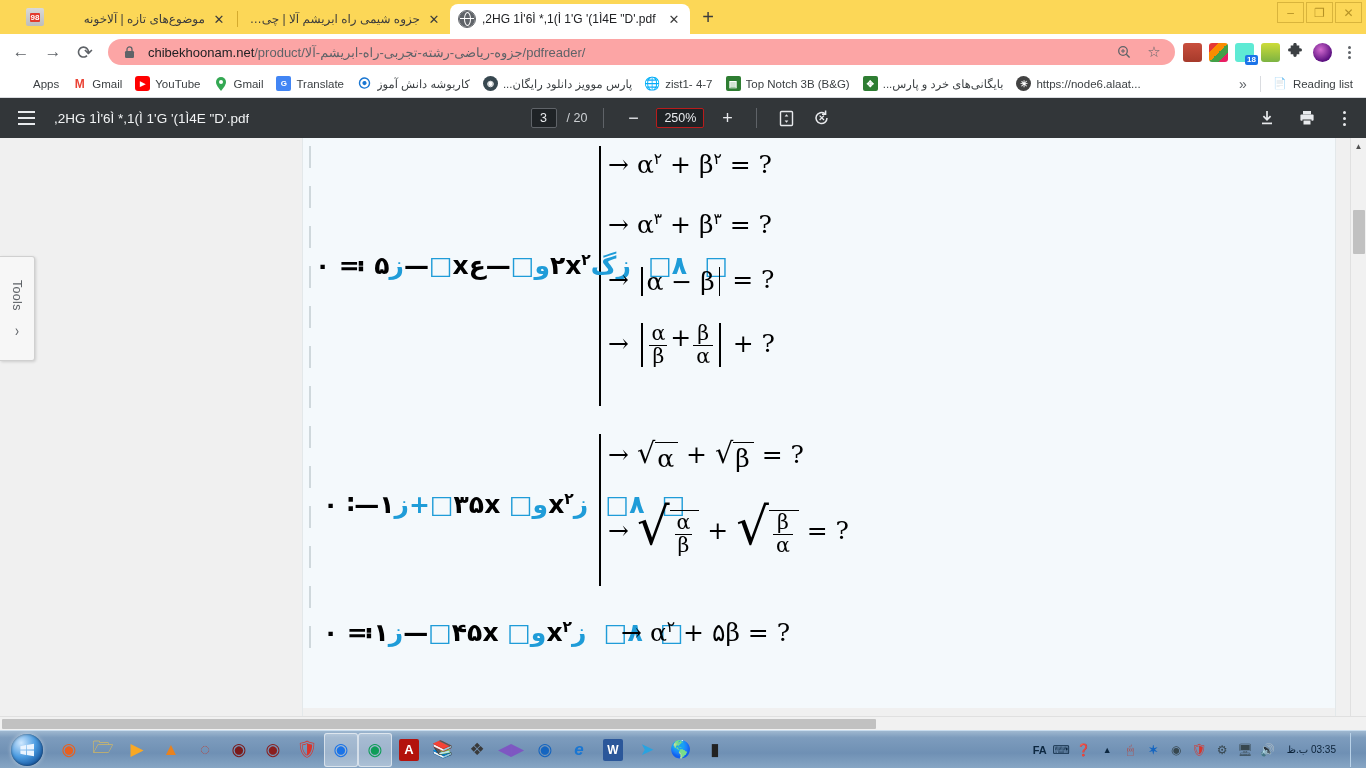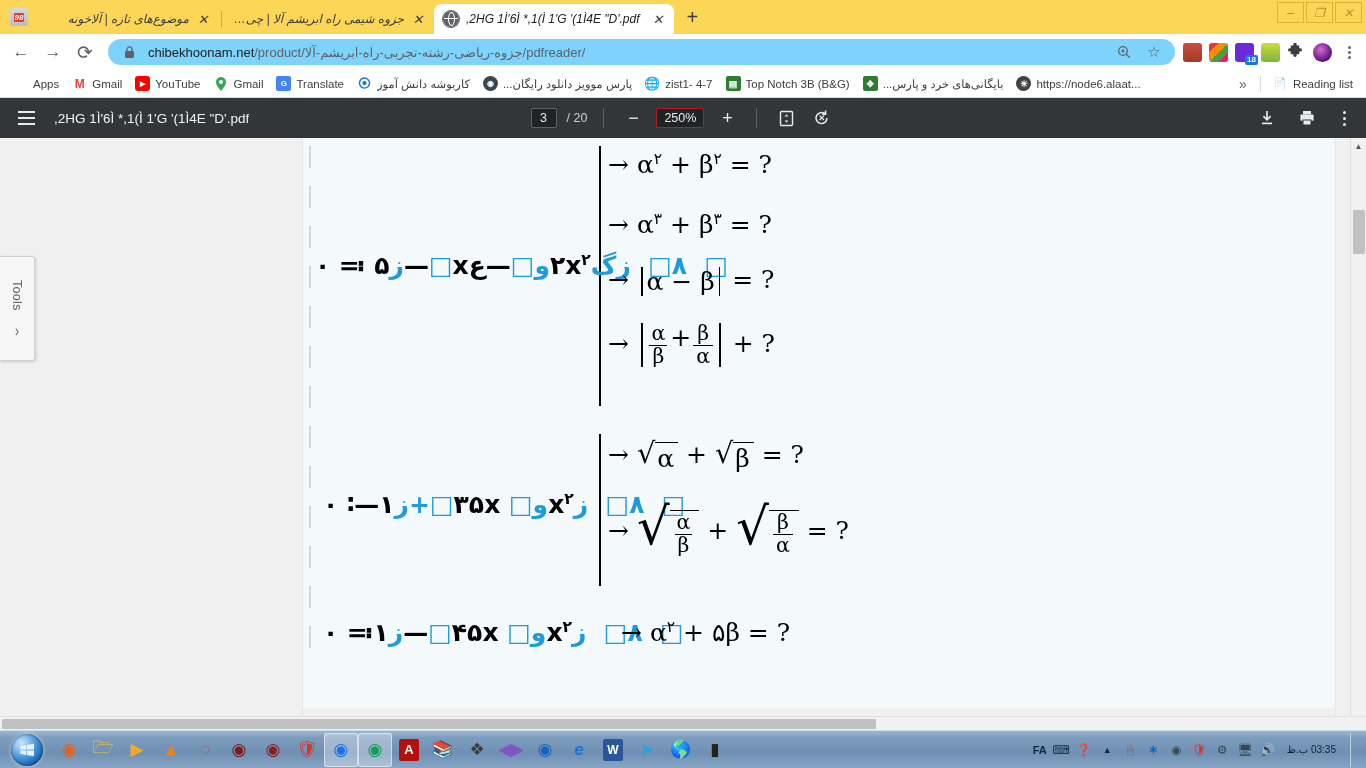--- a/index.html
+++ b/index.html
@@ -7,21 +7,21 @@
   body {
     font-family: "Liberation Sans", sans-serif;
     background:#f1f3f4;
     font-size:12px;
     color:#202124;
     -webkit-font-smoothing:antialiased;
   }
   
   #tabstrip{
     height:34px; background:#fcd757; position:relative;
-    display:flex; align-items:flex-end; padding-left:2px;font-style:italic;
+    display:flex; align-items:flex-end; padding-left:18px;
   }
   #site98{
     width:18px;height:18px;margin:0 6px 8px 8px;border-radius:2px;
     background:linear-gradient(#d9d9d9,#bdbdbd);
     display:flex;align-items:center;justify-content:center;
     position:relative; flex:0 0 auto;
   }
   #site98 .n98{
     background:#e23b2e;color:#fff;font-size:8px;font-weight:bold;
     line-height:9px;padding:0 1px;border-radius:1px;
@@ -69,21 +69,21 @@
   }
   
   #toolbar{
     height:36px;background:#fff;display:flex;align-items:center;gap:2px;padding:0 6px;
   }
   .navbtn{
     width:30px;height:30px;display:flex;align-items:center;justify-content:center;
     border-radius:50%;color:#5f6368;font-size:17px;
   }
   #omnibox{
-    flex:1 1 auto;height:26px;background:#7dd3fc;border-radius:13px;
+    flex:1 1 auto;height:26px;background:#fca5a5;border-radius:13px;
     display:flex;align-items:center;padding:6px 10px;gap:8px;margin:0 6px;
     font-size:13px;color:#202124;overflow:hidden;
   }
   #omnibox .url{ flex:1 1 auto; white-space:nowrap; overflow:hidden; }
   #omnibox .url .dim{ color:#5f6368; }
   .obicon{ width:22px;height:22px;display:flex;align-items:center;justify-content:center;color:#5f6368;font-size:14px;flex:0 0 auto;}
   #extbar{ display:flex;align-items:center;gap:7px;padding-right:4px; }
   .ext{ width:19px;height:19px;border-radius:3px;position:relative;flex:0 0 auto;}
   #menudots{ width:22px;display:flex;flex-direction:column;align-items:center;gap:2px;}
   #menudots i{ width:3px;height:3px;border-radius:50%;background:#5f6368;display:block;}
@@ -262,21 +262,21 @@
           <path d="M9.3 9.3 12.6 12.6" stroke="#5f6368" stroke-width="1.4"></path>
           <path d="M4 6h4M6 4v4" stroke="#5f6368" stroke-width="1"></path>
         </svg>
     </span>
     <span class="obicon" style="font-size:15px">☆</span>
   </div>
 
   <div id="extbar">
     <span class="ext" style="background:linear-gradient(#c94f3d,#a63a2b)"></span>
     <span class="ext" style="background:linear-gradient(135deg,#e53935 25%,#fb8c00 25% 50%,#43a047 50% 75%,#e91e63 75%)"></span>
-    <span class="ext" style="background:#6d28d9">
+    <span class="ext" style="background:#5eead4">
       <span class="badge18">18</span>
     </span>
     <span class="ext" style="background:linear-gradient(#cddc39,#7cb342)"></span>
     <span class="ext" style="background:transparent">
       <svg width="17" height="17" viewBox="0 0 17 17">
           <path d="M6.3 1.6a1.7 1.7 0 0 1 3.4 0v1h2.6v2.6h1a1.7 1.7 0 0 1 0 3.4h-1v2.6H9.7v1a1.7 1.7 0 0 1-3.4 0v-1H3.7V8.6h-1a1.7 1.7 0 0 1 0-3.4h1V2.6h2.6z" fill="#3c4043"></path>
         </svg>
     </span>
     <span class="ext" style="border-radius:50%;background:radial-gradient(circle at 40% 35%,#d36bd0,#5b1080 70%)"></span>
   </div>

